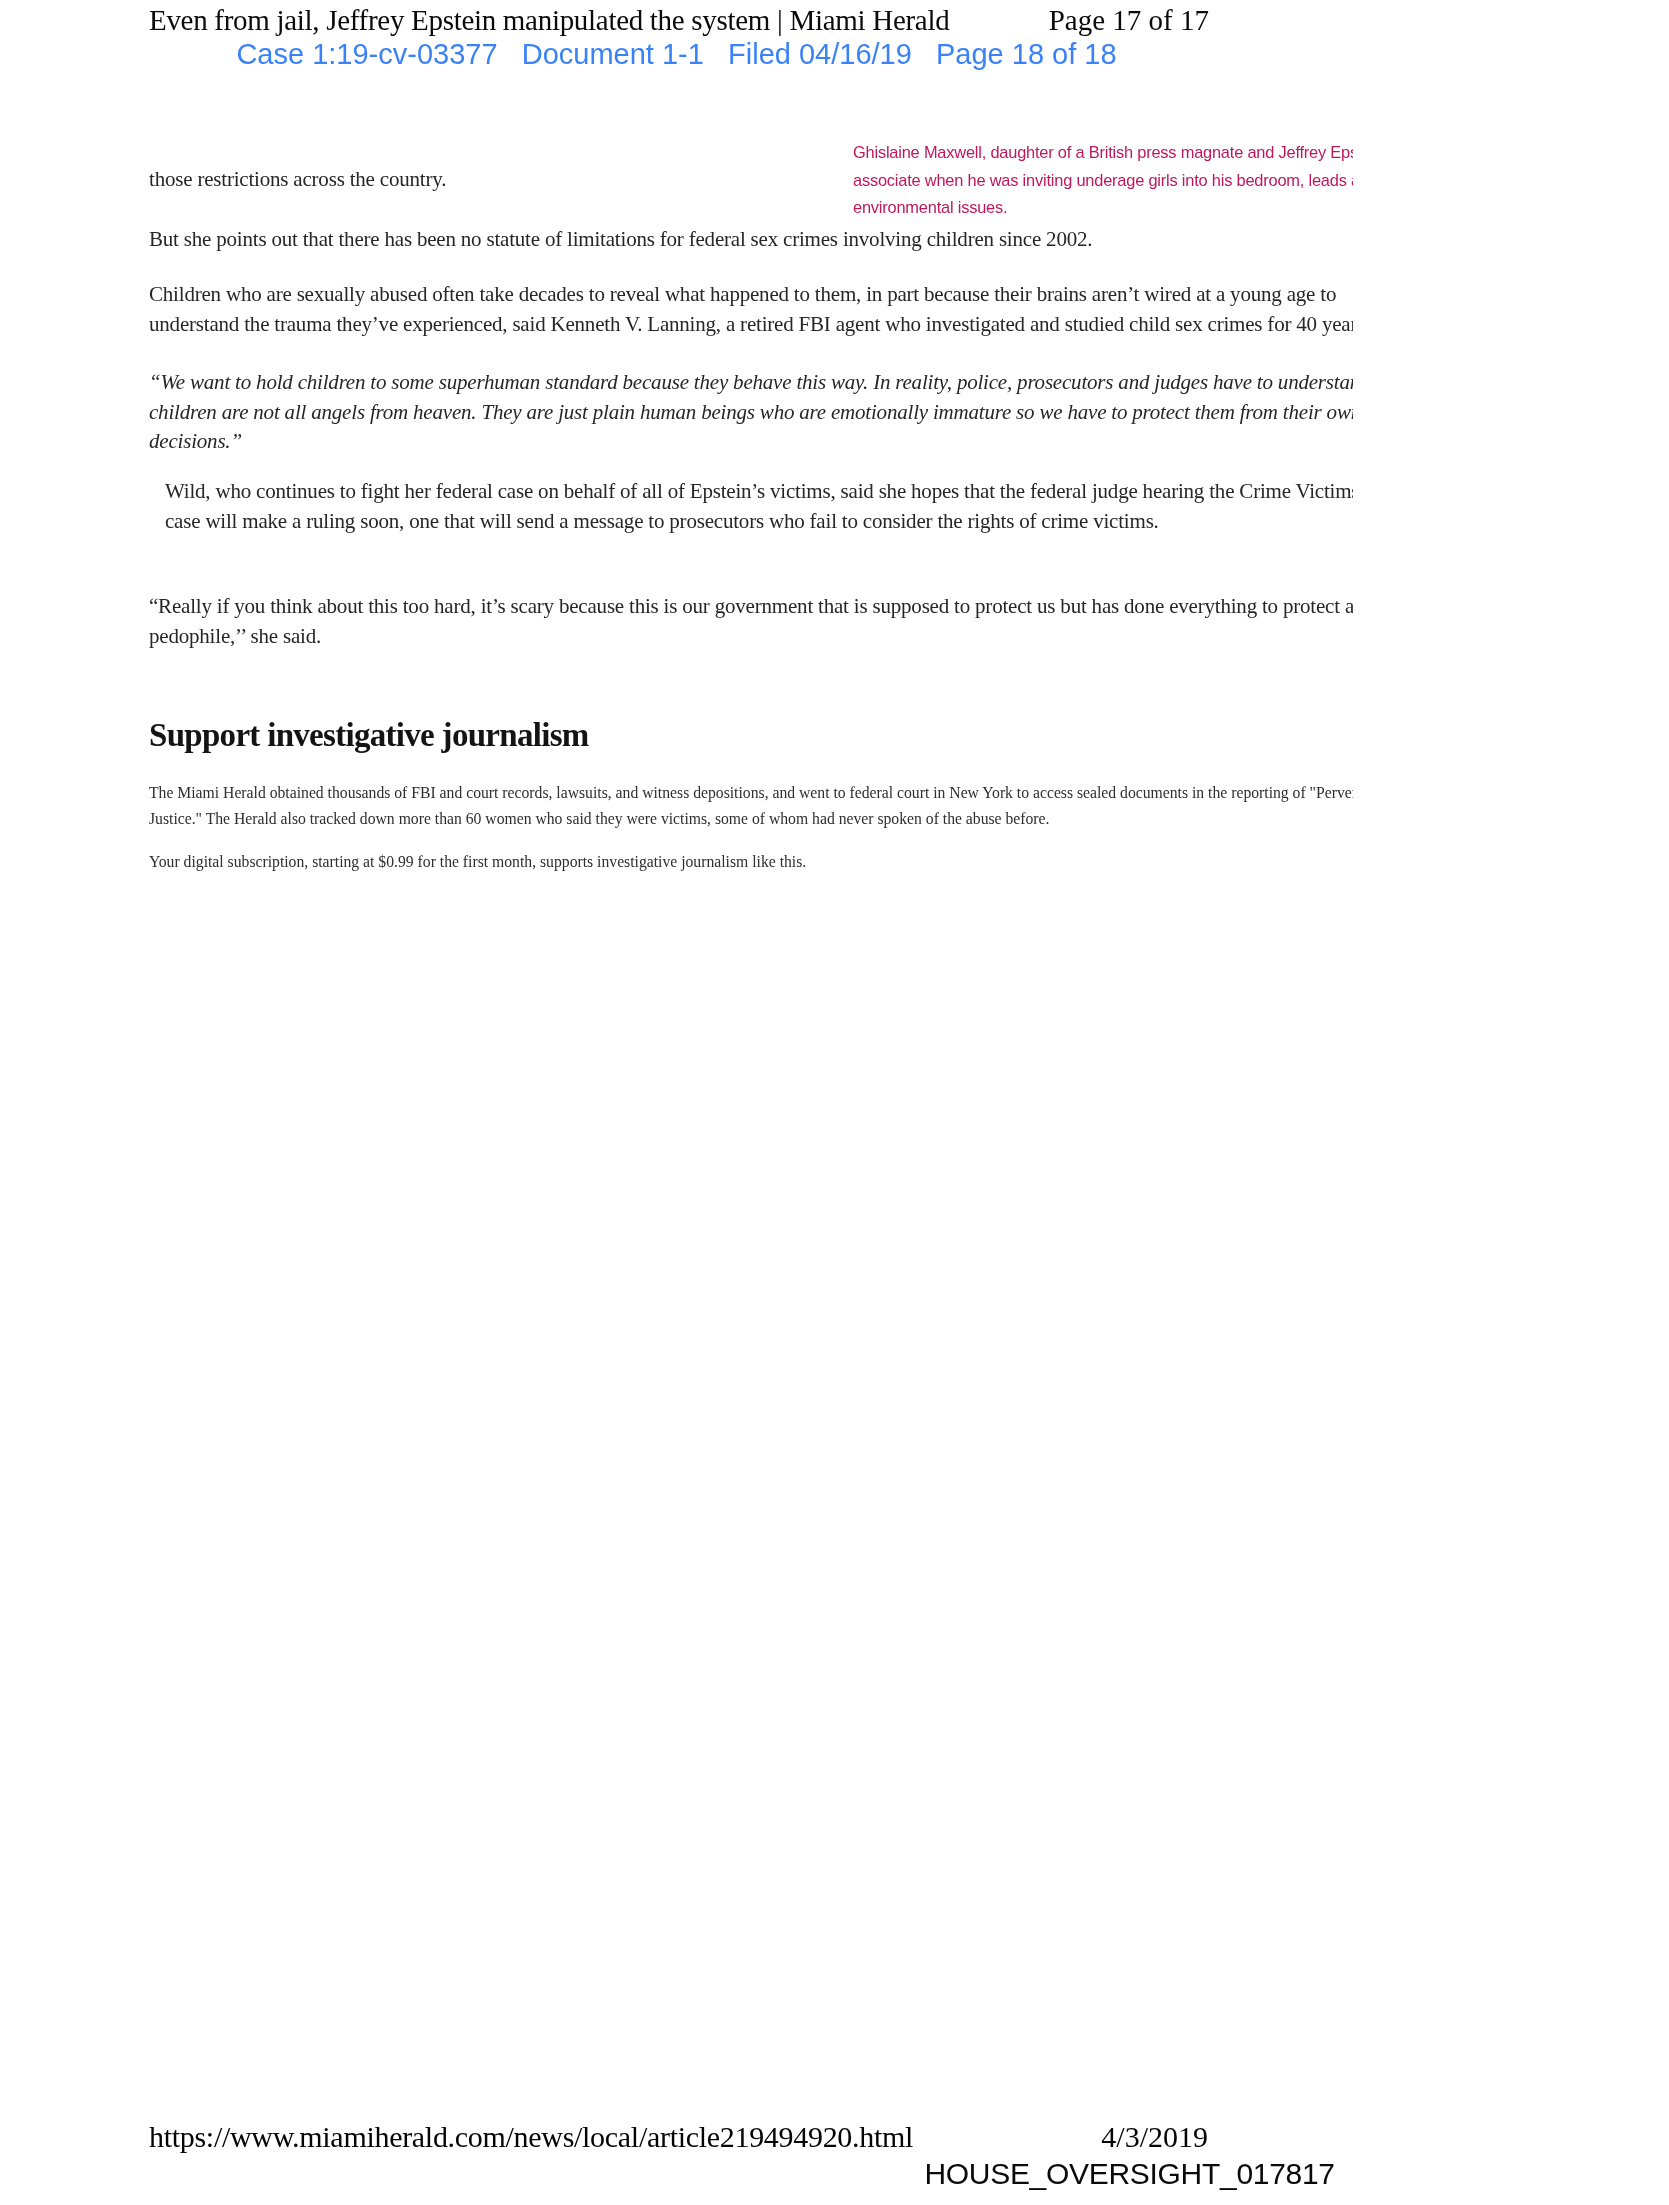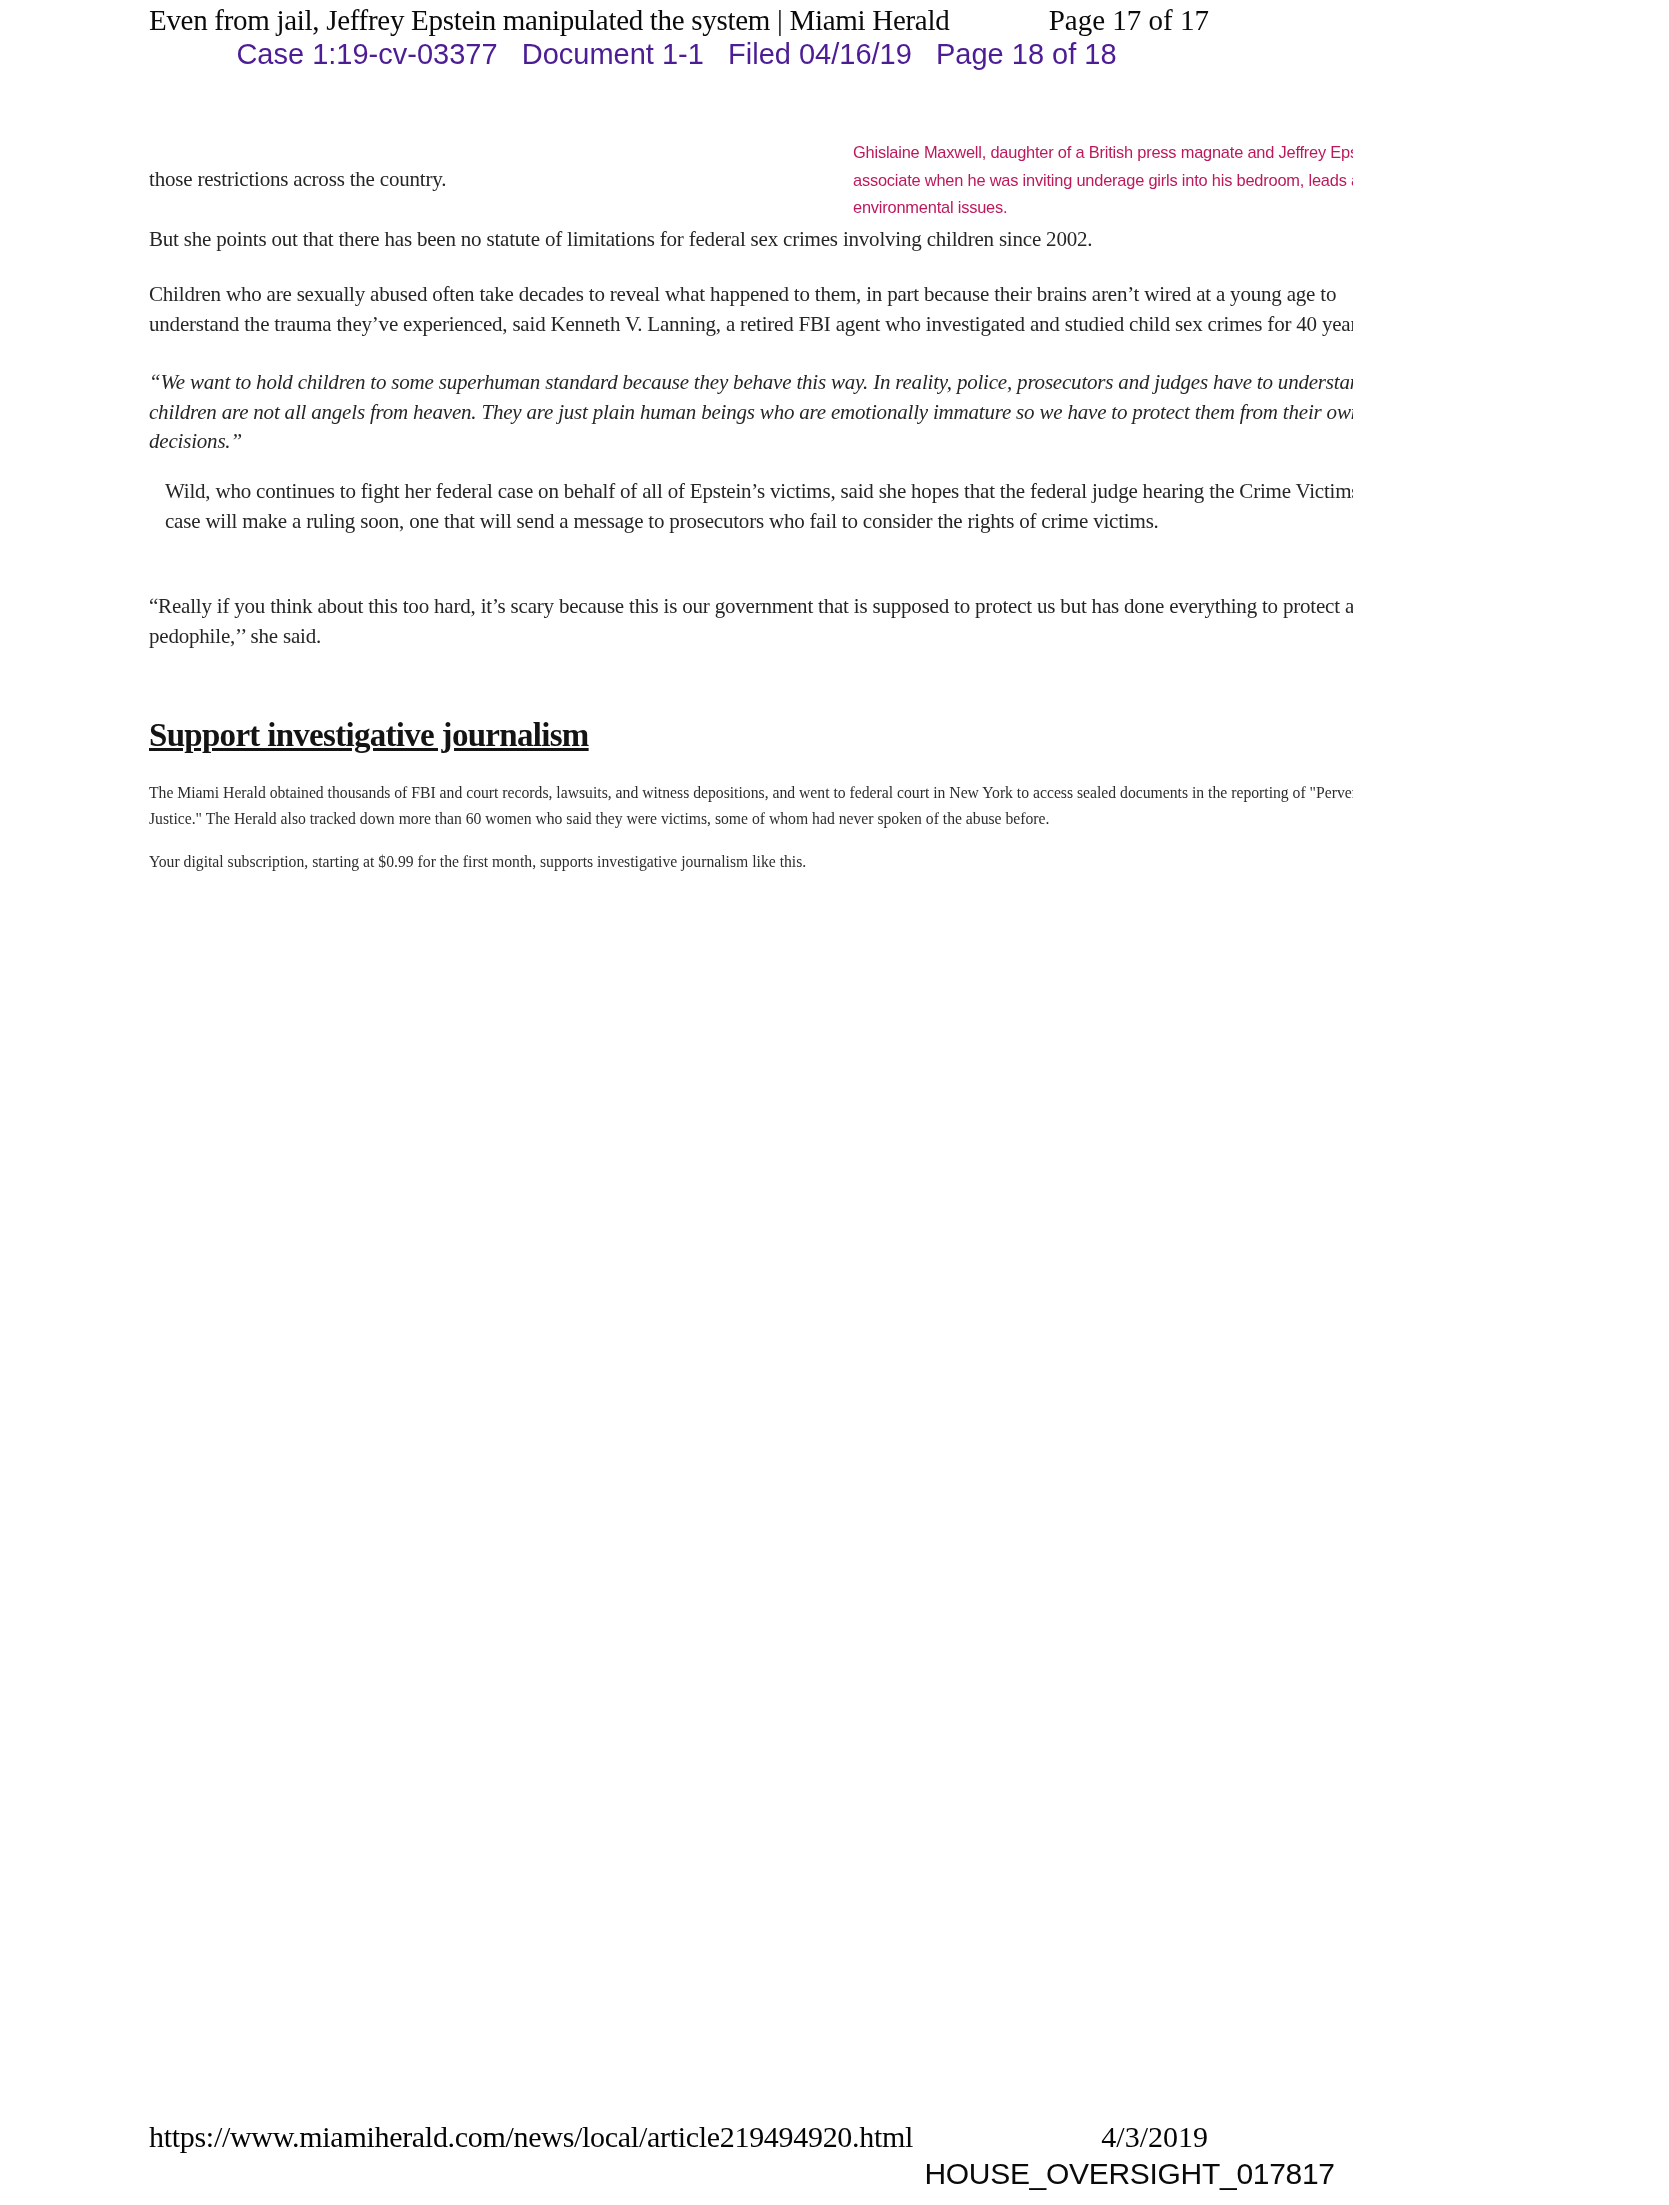--- a/index.html
+++ b/index.html
@@ -20,21 +20,21 @@
   }
   .header-page {
     right: 144px; top: 3.9px;
     font-size: 29px; color: #0a0a0a;
   }
   .stamp {
     left: 0; right: 0; top: 38px;
     text-align: center;
     font-family: "Liberation Sans", sans-serif;
     font-size: 29px;
-    color: #4c1d95;
+    color: #3b82f6;
   }
   .caption {
     left: 853px; top: 139px;
     font-family: "Liberation Sans", sans-serif;
     font-size: 16.4px; line-height: 27.5px;
     color: #be185d;
     letter-spacing: -0.2px;
   }
   .para {
     left: 149px;
@@ -47,21 +47,20 @@
   .p2 { top: 280px; }
   .p3 { top: 368px; font-style: italic; }
   .p4 { top: 477px; margin-left: 16px; }
   .p5 { top: 592px; }
   .section-heading {
     left: 149px; top: 717px;
     margin: 0;
     font-size: 33px; font-weight: bold;
     color: #141414;
     letter-spacing: -0.7px;
-    text-decoration: underline;
   }
   .small {
     left: 149px;
     font-size: 15.7px; line-height: 26px;
     color: #2e2e2e;
   }
   .sp0 { top: 780px; }
   .sp1 { top: 849px; }
   .footer-url {
     left: 149px; top: 2120px;

